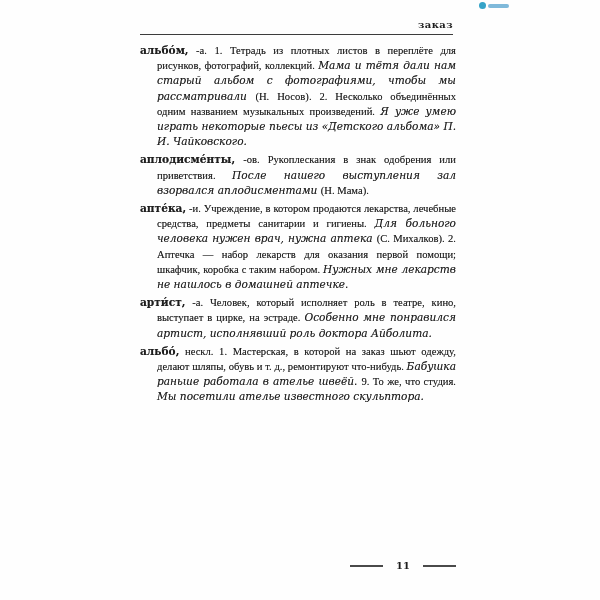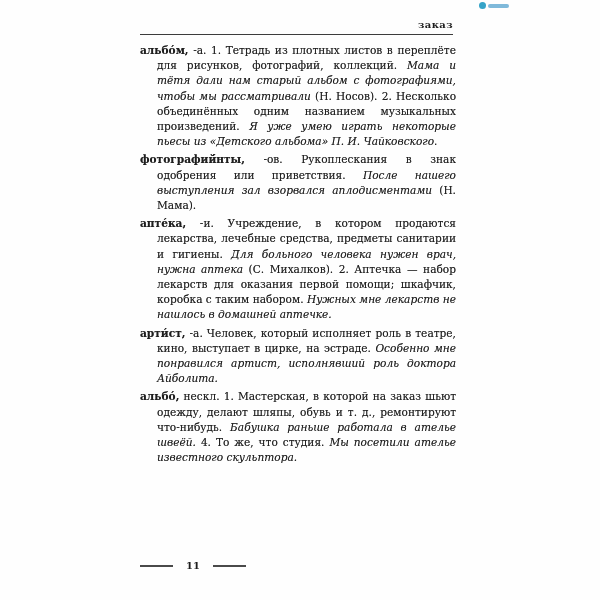--- a/index.html
+++ b/index.html
@@ -33,49 +33,49 @@
   
   .content {
     position:absolute; top:43px; left:140px; width:316px;
     font-size:10.6px; line-height:15.2px; color:#1e1e1e;
     text-align:justify; text-shadow:0 0 0.3px rgba(40,40,40,0.55);
     hyphens:auto;
   }
   .entry { padding-left:17px; text-indent:-17px; margin-bottom:3px; }
   .b { font-weight:bold; }
   .i { font-style:italic; }
-  .r { font-style:normal; }
+  .r { font-style:normal;font-family:Liberation Serif, serif; }
   
   .footer {
     position:absolute; top:560px; left:140px; width:316px;
-    display:flex; align-items:center; justify-content:flex-start; gap:13px;
+    display:flex; align-items:center; justify-content:flex-end; gap:13px;
   }
   .dash { width:33px; height:2px; background:#4a4a4a; }
   .pageno { font-weight:bold; font-size:10px; color:#1d1d1d; }
 </style>
 </head>
 <body>
 
 <div class="page">
 
   <div class="watermark">
     <span class="wm-circle"></span>
     <span class="wm-bar"></span>
   </div>
 
   <div class="running-head">заказ</div>
 
   <div class="rule"></div>
 
   <div class="content" id="entries">
       <div class="entry"><span class="b">альбо́м,</span><span class="r"> -а. 1. Тетрадь из плотных листов в переплёте для рисунков, фотографий, коллекций. </span><span class="i">Мама и тётя дали нам старый альбом с фотографиями, чтобы мы рассматривали </span><span class="r">(Н. Носов). 2. Несколько объединённых одним названием музыкальных произведений. </span><span class="i">Я уже умею играть некоторые пьесы из «Детского альбома» П. И. Чайковского.</span></div>
-      <div class="entry"><span class="b">фотографий́нты,</span><span class="r"> -ов. Рукоплескания в знак одобрения или приветствия. </span><span class="i">После нашего выступления зал взорвался аплодисментами </span><span class="r">(Н. Мама).</span></div>
+      <div class="entry"><span class="b">аплодисме́нты,</span><span class="r"> -ов. Рукоплескания в знак одобрения или приветствия. </span><span class="i">После нашего выступления зал взорвался аплодисментами </span><span class="r">(Н. Мама).</span></div>
       <div class="entry"><span class="b">апте́ка,</span><span class="r"> -и. Учреждение, в котором продаются лекарства, лечебные средства, предметы санитарии и гигиены. </span><span class="i">Для больного человека нужен врач, нужна аптека </span><span class="r">(С. Михалков). 2. Аптечка — набор лекарств для оказания первой помощи; шкафчик, коробка с таким набором. </span><span class="i">Нужных мне лекарств не нашлось в домашней аптечке.</span></div>
       <div class="entry"><span class="b">арти́ст,</span><span class="r"> -а. Человек, который исполняет роль в театре, кино, выступает в цирке, на эстраде. </span><span class="i">Особенно мне понравился артист, исполнявший роль доктора Айболита.</span></div>
-      <div class="entry"><span class="b">альбо́,</span><span class="r"> нескл. 1. Мастерская, в которой на заказ шьют одежду, делают шляпы, обувь и т. д., ремонтируют что-нибудь. </span><span class="i">Бабушка раньше работала в ателье швеёй. </span><span class="r">4. То же, что студия. </span><span class="i">Мы посетили ателье известного скульптора.</span></div>
+      <div class="entry"><span class="b">альбо́,</span><span class="r"> нескл. 1. Мастерская, в которой на заказ шьют одежду, делают шляпы, обувь и т. д., ремонтируют что-нибудь. </span><span class="i">Бабушка раньше работала в ателье швеёй. </span><span class="r">9. То же, что студия. </span><span class="i">Мы посетили ателье известного скульптора.</span></div>
     </div>
 
   <div class="footer">
     <span class="dash"></span>
     <span class="pageno">11</span>
     <span class="dash"></span>
   </div>
 
 </div>
 

